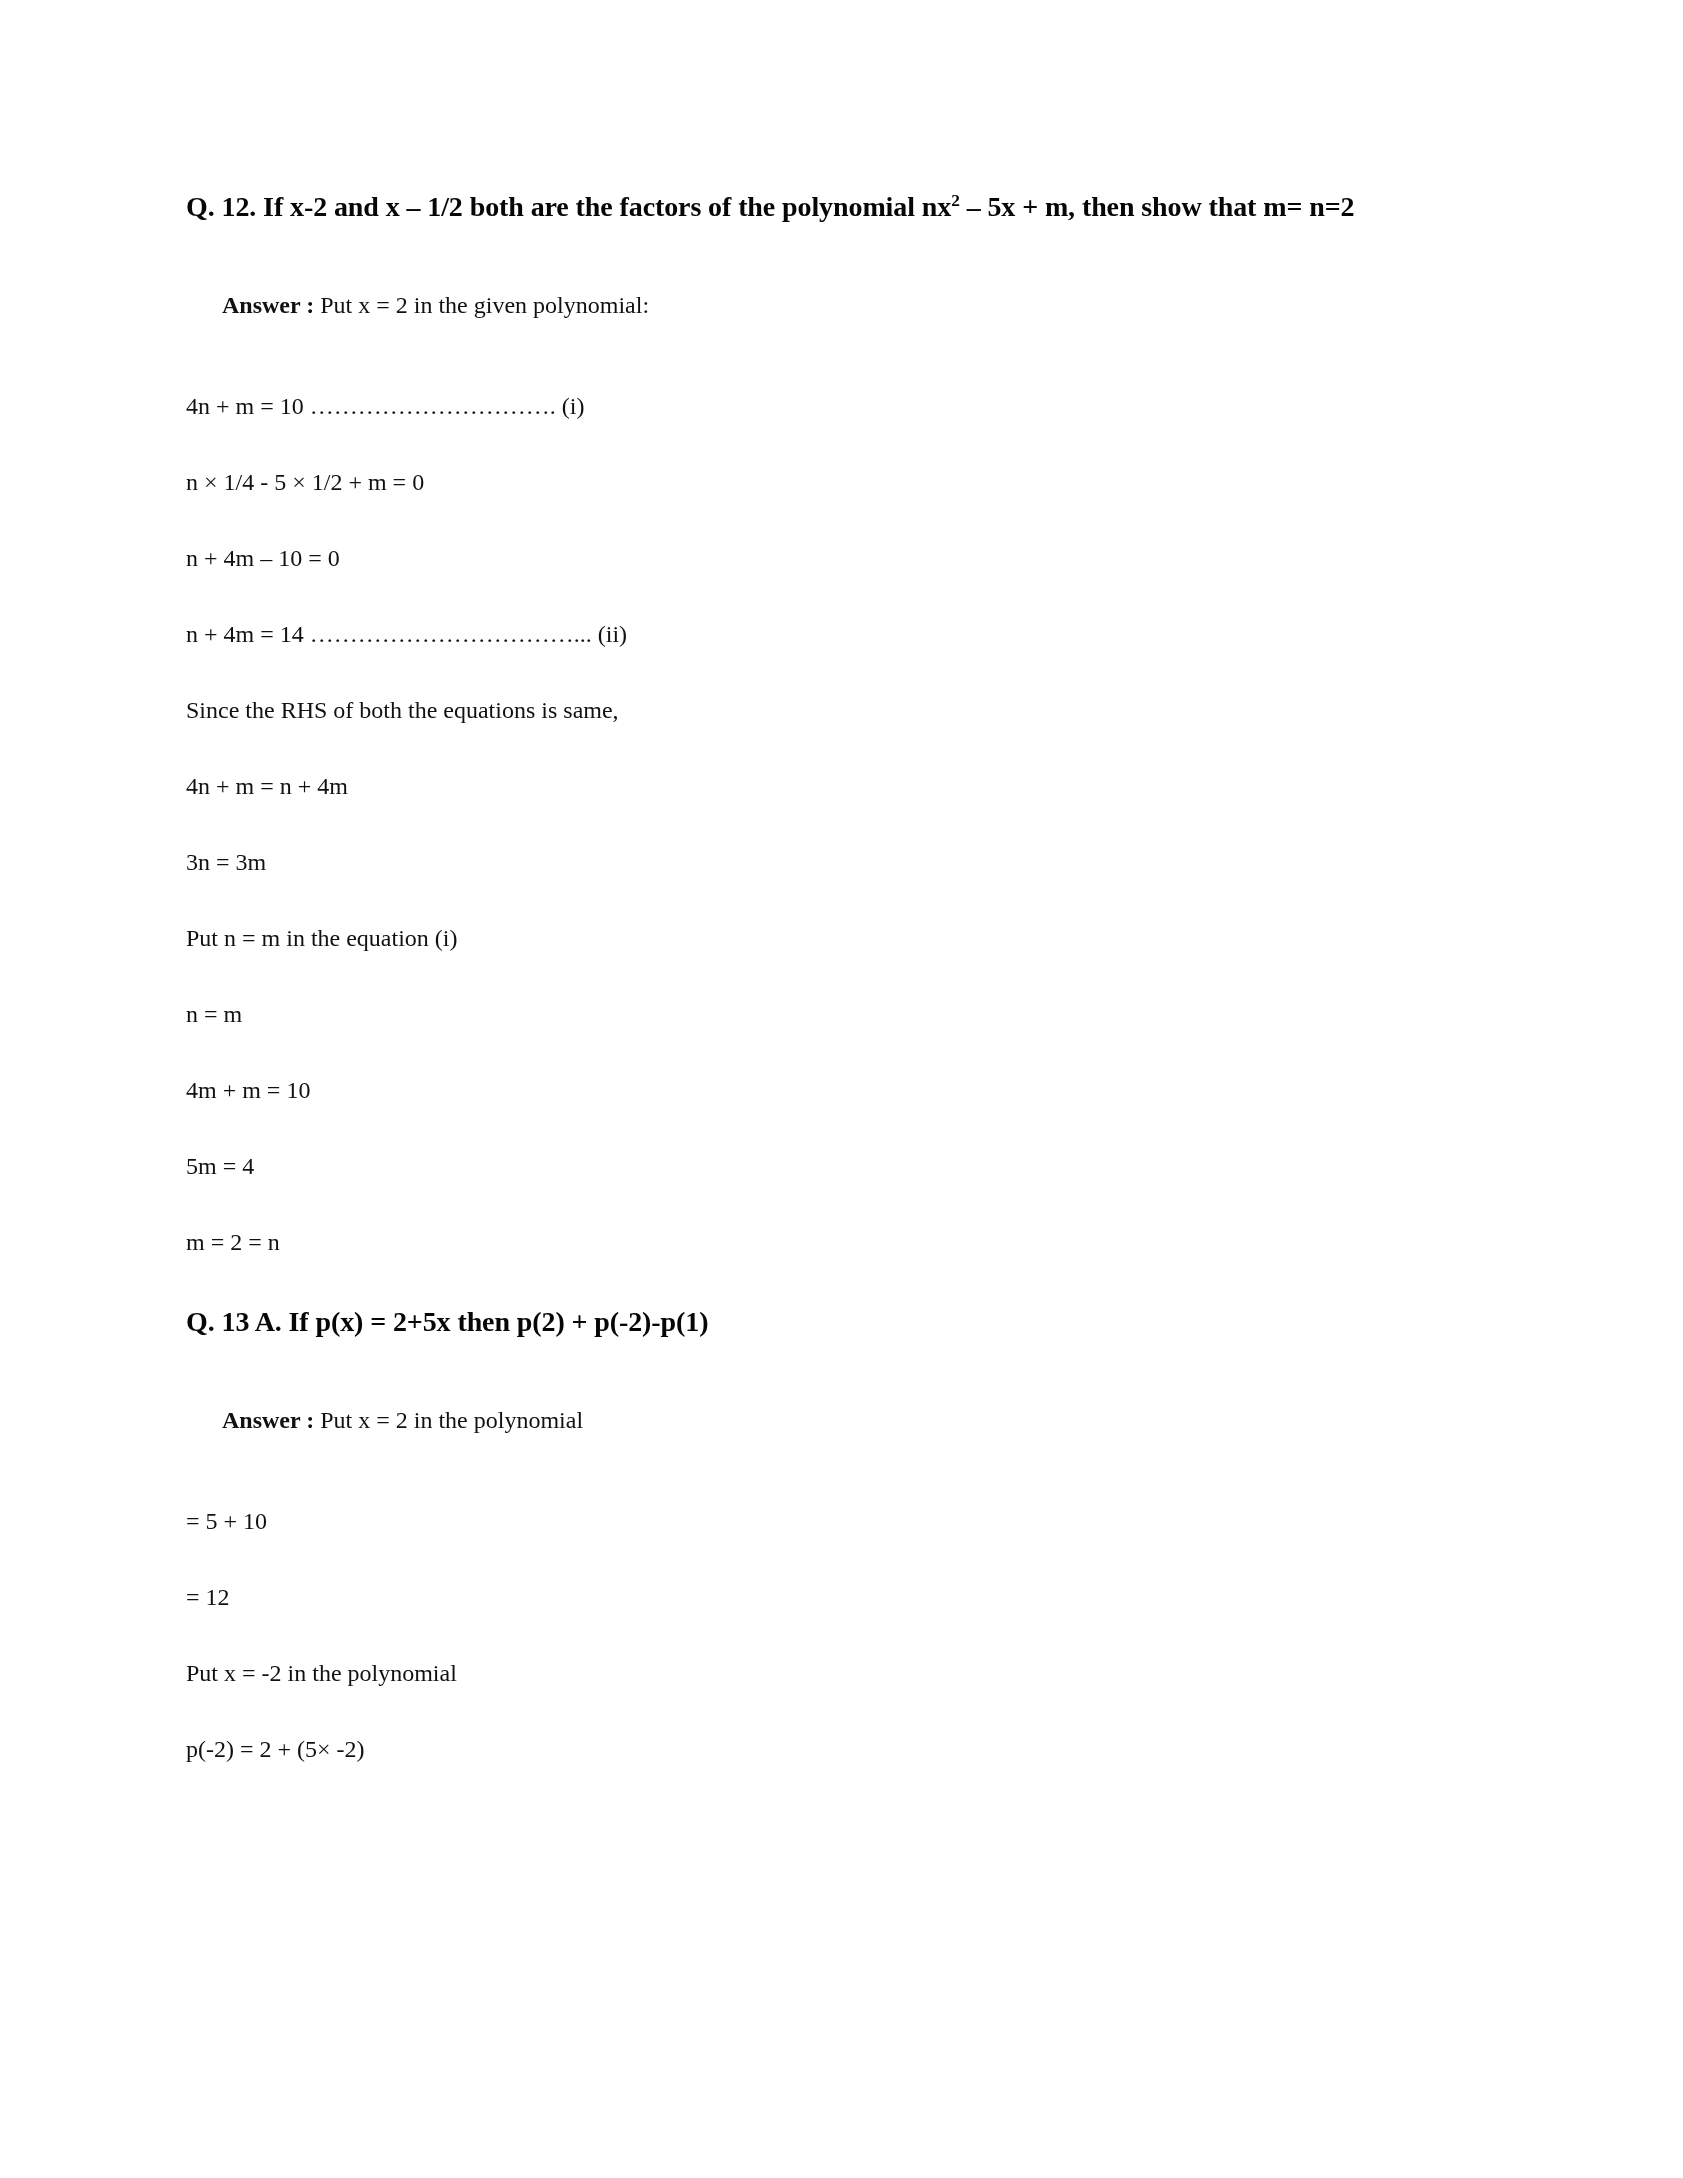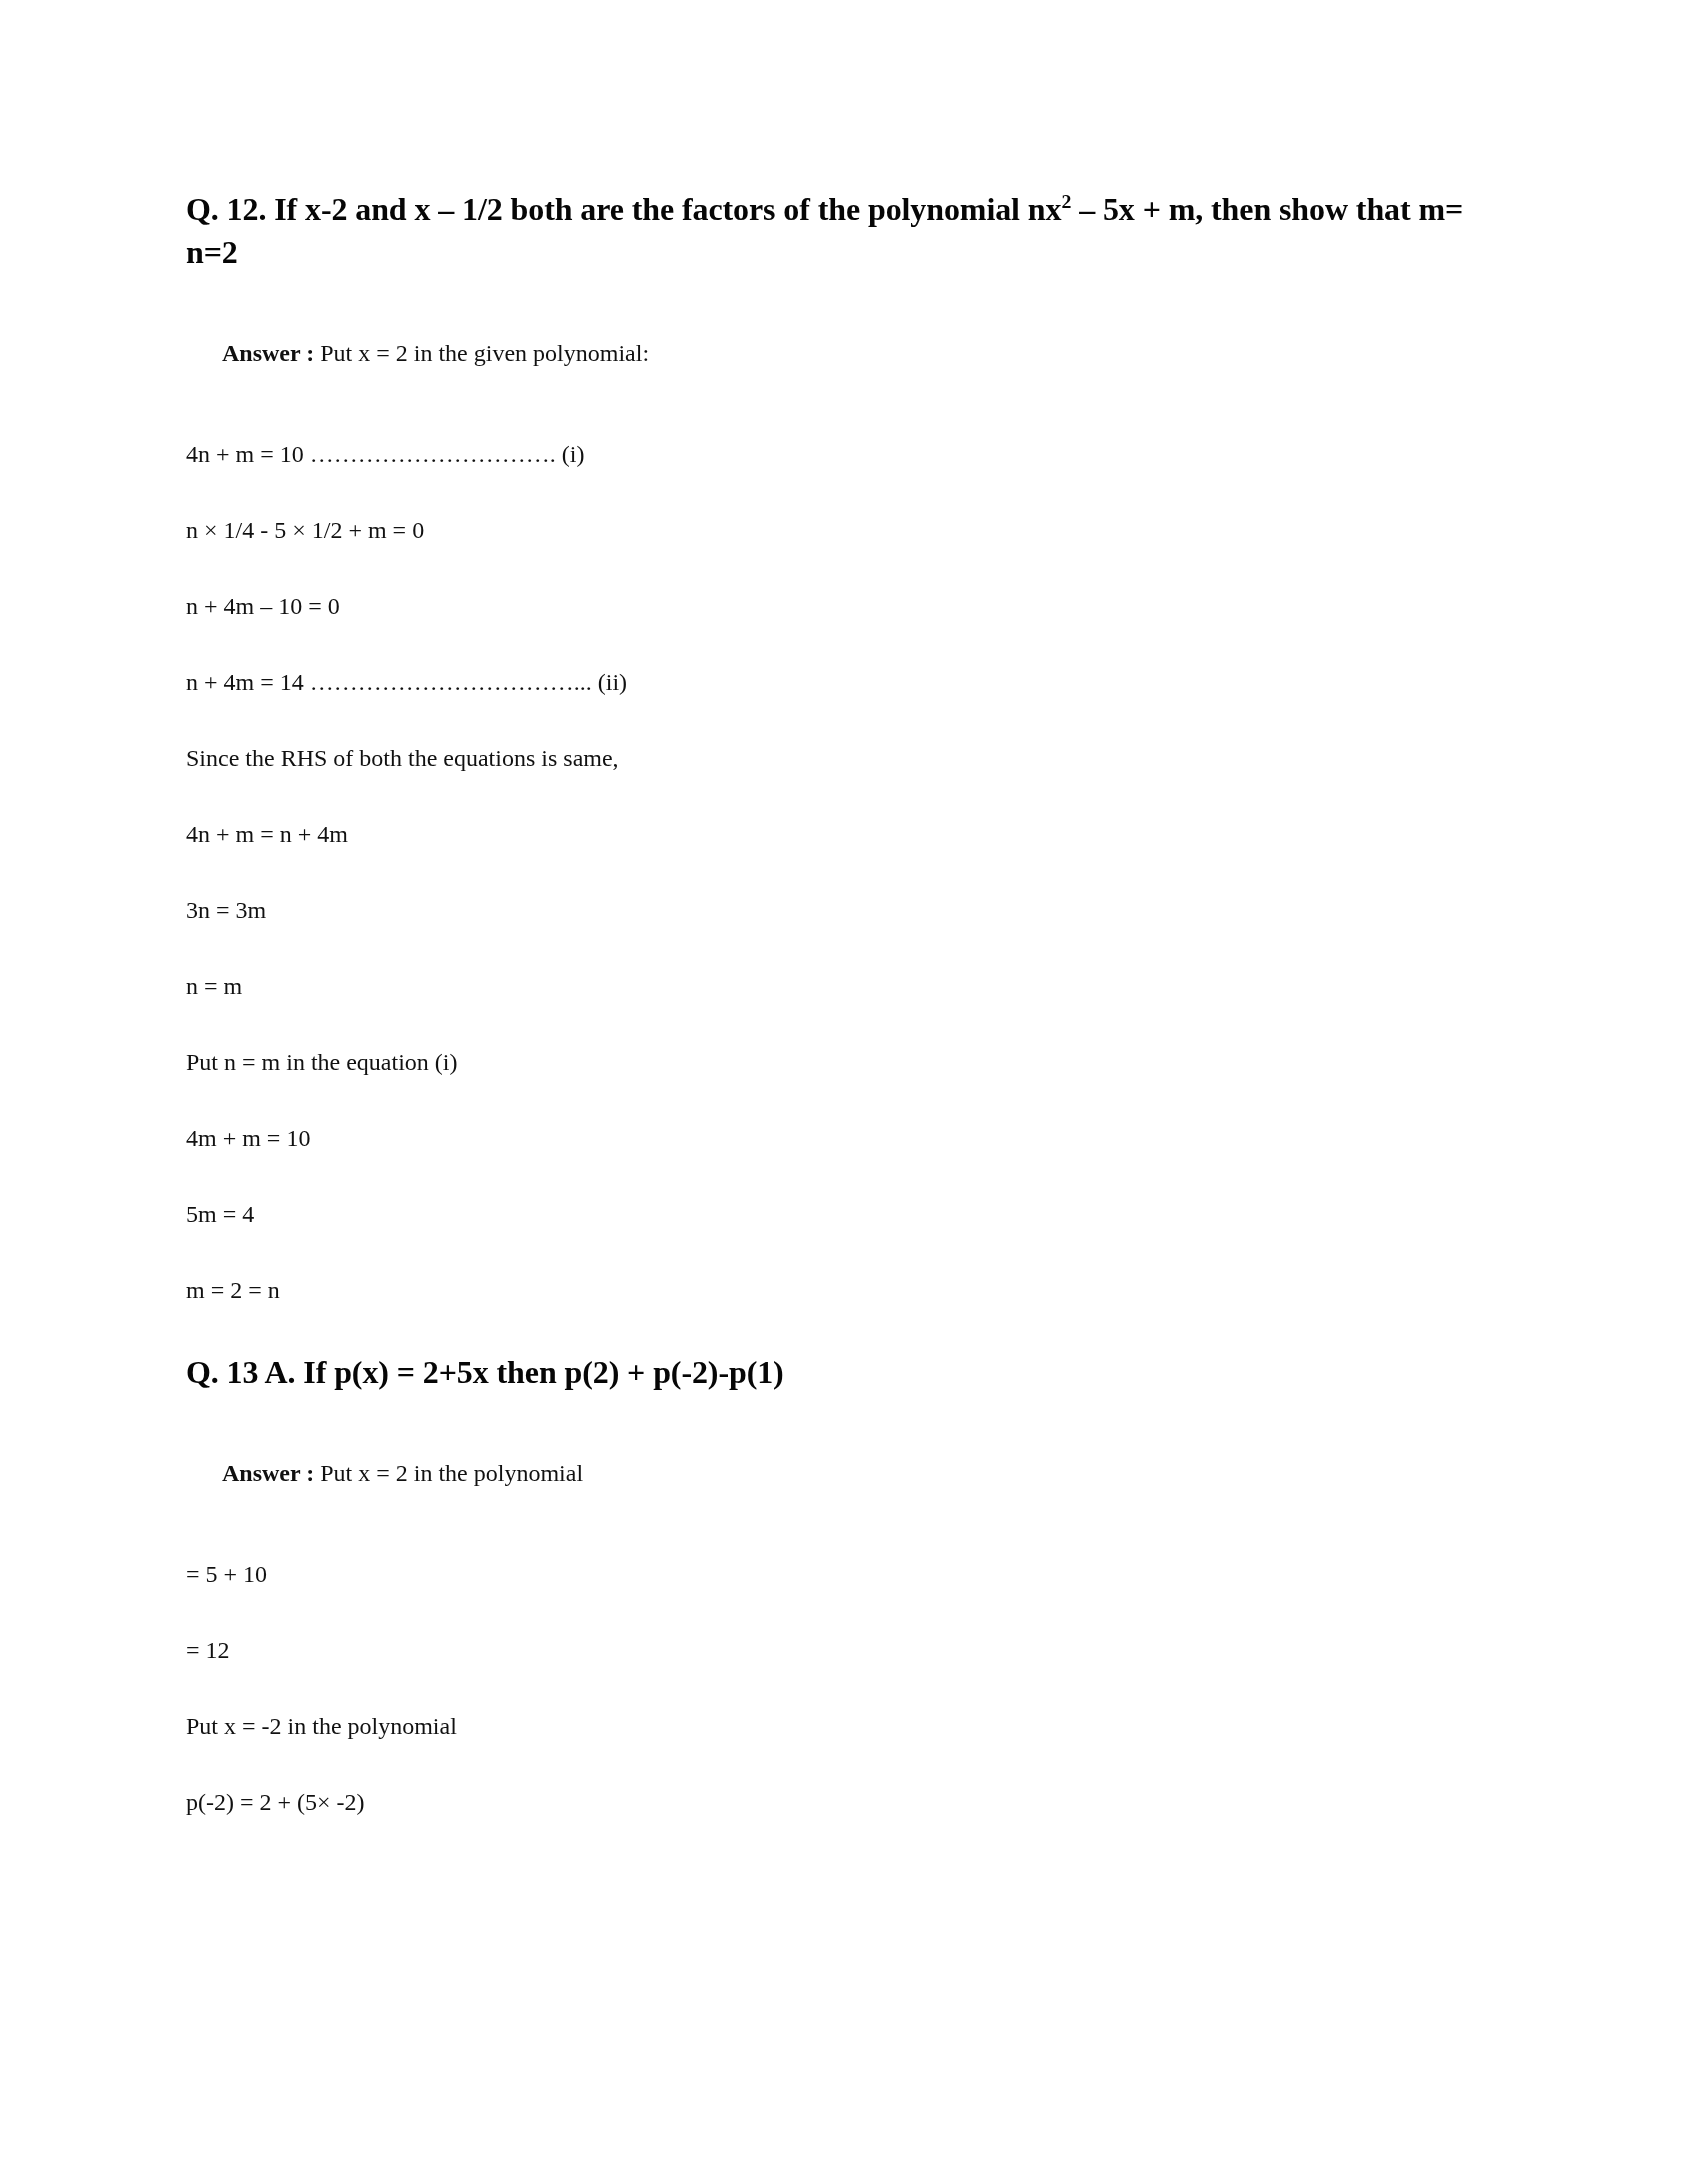--- a/index.html
+++ b/index.html
@@ -22,21 +22,21 @@
     background: #ffffff;
     box-sizing: border-box;
     padding: 188px 183px 0 186px;
   }
   .content {
     width: 1287px;
   }
   
   .q-heading {
     font-weight: bold;
-    font-size: 32px;
+    font-size: 28px;
     line-height: 1.33;
     letter-spacing: -0.1px;
     margin: 0 0 14px 0;
     color: #060606;
     text-align: left;
   }
   .q-heading sup {
     font-size: 0.62em;
     vertical-align: super;
     line-height: 0;
@@ -79,22 +79,22 @@
       <span class="lead">Answer : </span><span>Put x = 2 in the given polynomial:</span>
     </div>
 
     <div class="step line-row">4n + m = 10 …………………………. (i)</div>
     <div class="step line-row">n × 1/4 - 5 × 1/2 + m = 0</div>
     <div class="step line-row">n + 4m – 10 = 0</div>
     <div class="step line-row">n + 4m = 14 ……………………………... (ii)</div>
     <div class="step line-row">Since the RHS of both the equations is same,</div>
     <div class="step line-row">4n + m = n + 4m</div>
     <div class="step line-row">3n = 3m</div>
+    <div class="step line-row">Put n = m in the equation (i)</div>
     <div class="step line-row">n = m</div>
-    <div class="step line-row">Put n = m in the equation (i)</div>
     <div class="step line-row">4m + m = 10</div>
     <div class="step line-row">5m = 4</div>
     <div class="step line-row">m = 2 = n</div>
 
     <div class="q-heading heading-row">
       <span>Q. 13 A. </span><span>If p(x) = 2+5x then p(2) + p(-2)-p(1)</span>
     </div>
 
     <div class="step line-row">
       <span class="lead">Answer : </span><span>Put x = 2 in the polynomial</span>

